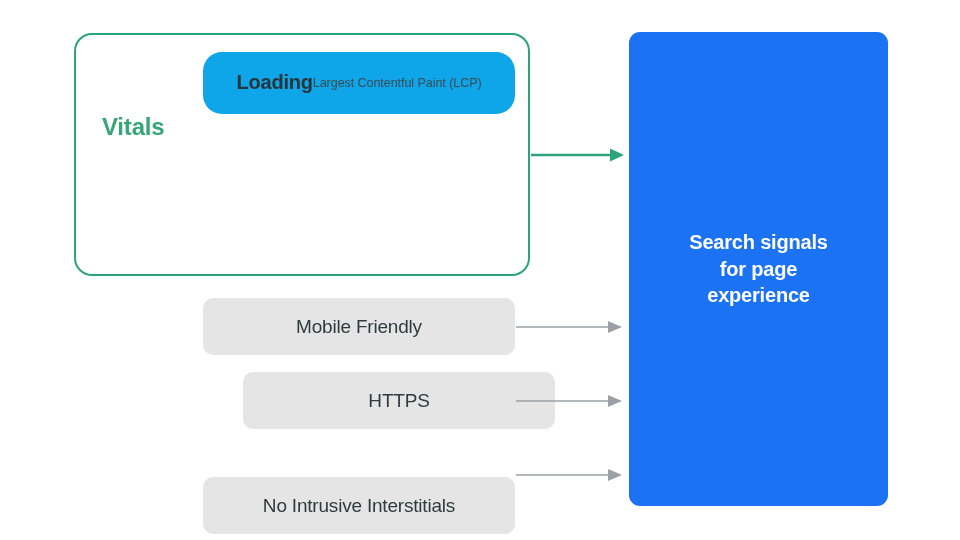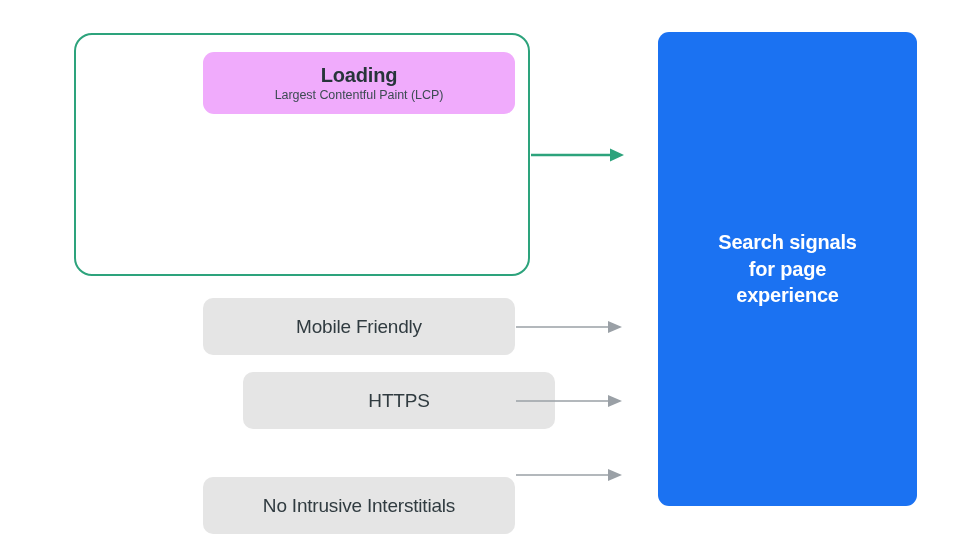--- a/index.html
+++ b/index.html
@@ -47,25 +47,24 @@
     line-height: 1.18;
     letter-spacing: -0.2px;
   }
 
   
   .metric-card {
     position: absolute;
     left: 203px;
     width: 312px;
     height: 62px;
-    background: #f0abfc;
-    border-radius: 11px;
+    background: #0ea5e9;
+    border-radius: 19px;
     box-sizing: border-box;
     display: flex;
-    flex-direction: column;
     align-items: center;
     justify-content: center;
   }
   .metric-card.m0 { top: 52px; }
   .metric-card.m1 { top: 125px; }
   .metric-card.m2 { top: 198px; }
 
   .metric-title {
     color: #27353a;
     font-size: 20px;
@@ -110,21 +109,20 @@
     position: absolute;
     left: 629px;
     top: 32px;
     width: 259px;
     height: 474px;
     background: #1b72f2;
     border-radius: 11px;
     display: flex;
     align-items: center;
     justify-content: center;
-    margin-left: 29px;
   }
   .outcome-text {
     color: #ffffff;
     font-size: 20px;
     font-weight: 700;
     line-height: 1.32;
     text-align: center;
     letter-spacing: -0.2px;
     white-space: pre-line;
   }
@@ -139,20 +137,21 @@
   }
 </style>
 </head>
 <body>
 
 <div class="canvas">
 
   <div class="cwv-container"></div>
 
   <div class="cwv-label">
+    <div>Vitals</div>
   </div>
 
   <div class="metric-card m0">
     <div class="metric-title">Loading</div>
     <div class="metric-sub">Largest Contentful Paint (LCP)</div>
   </div>
 
 
 
   <div class="signal-box s0">

